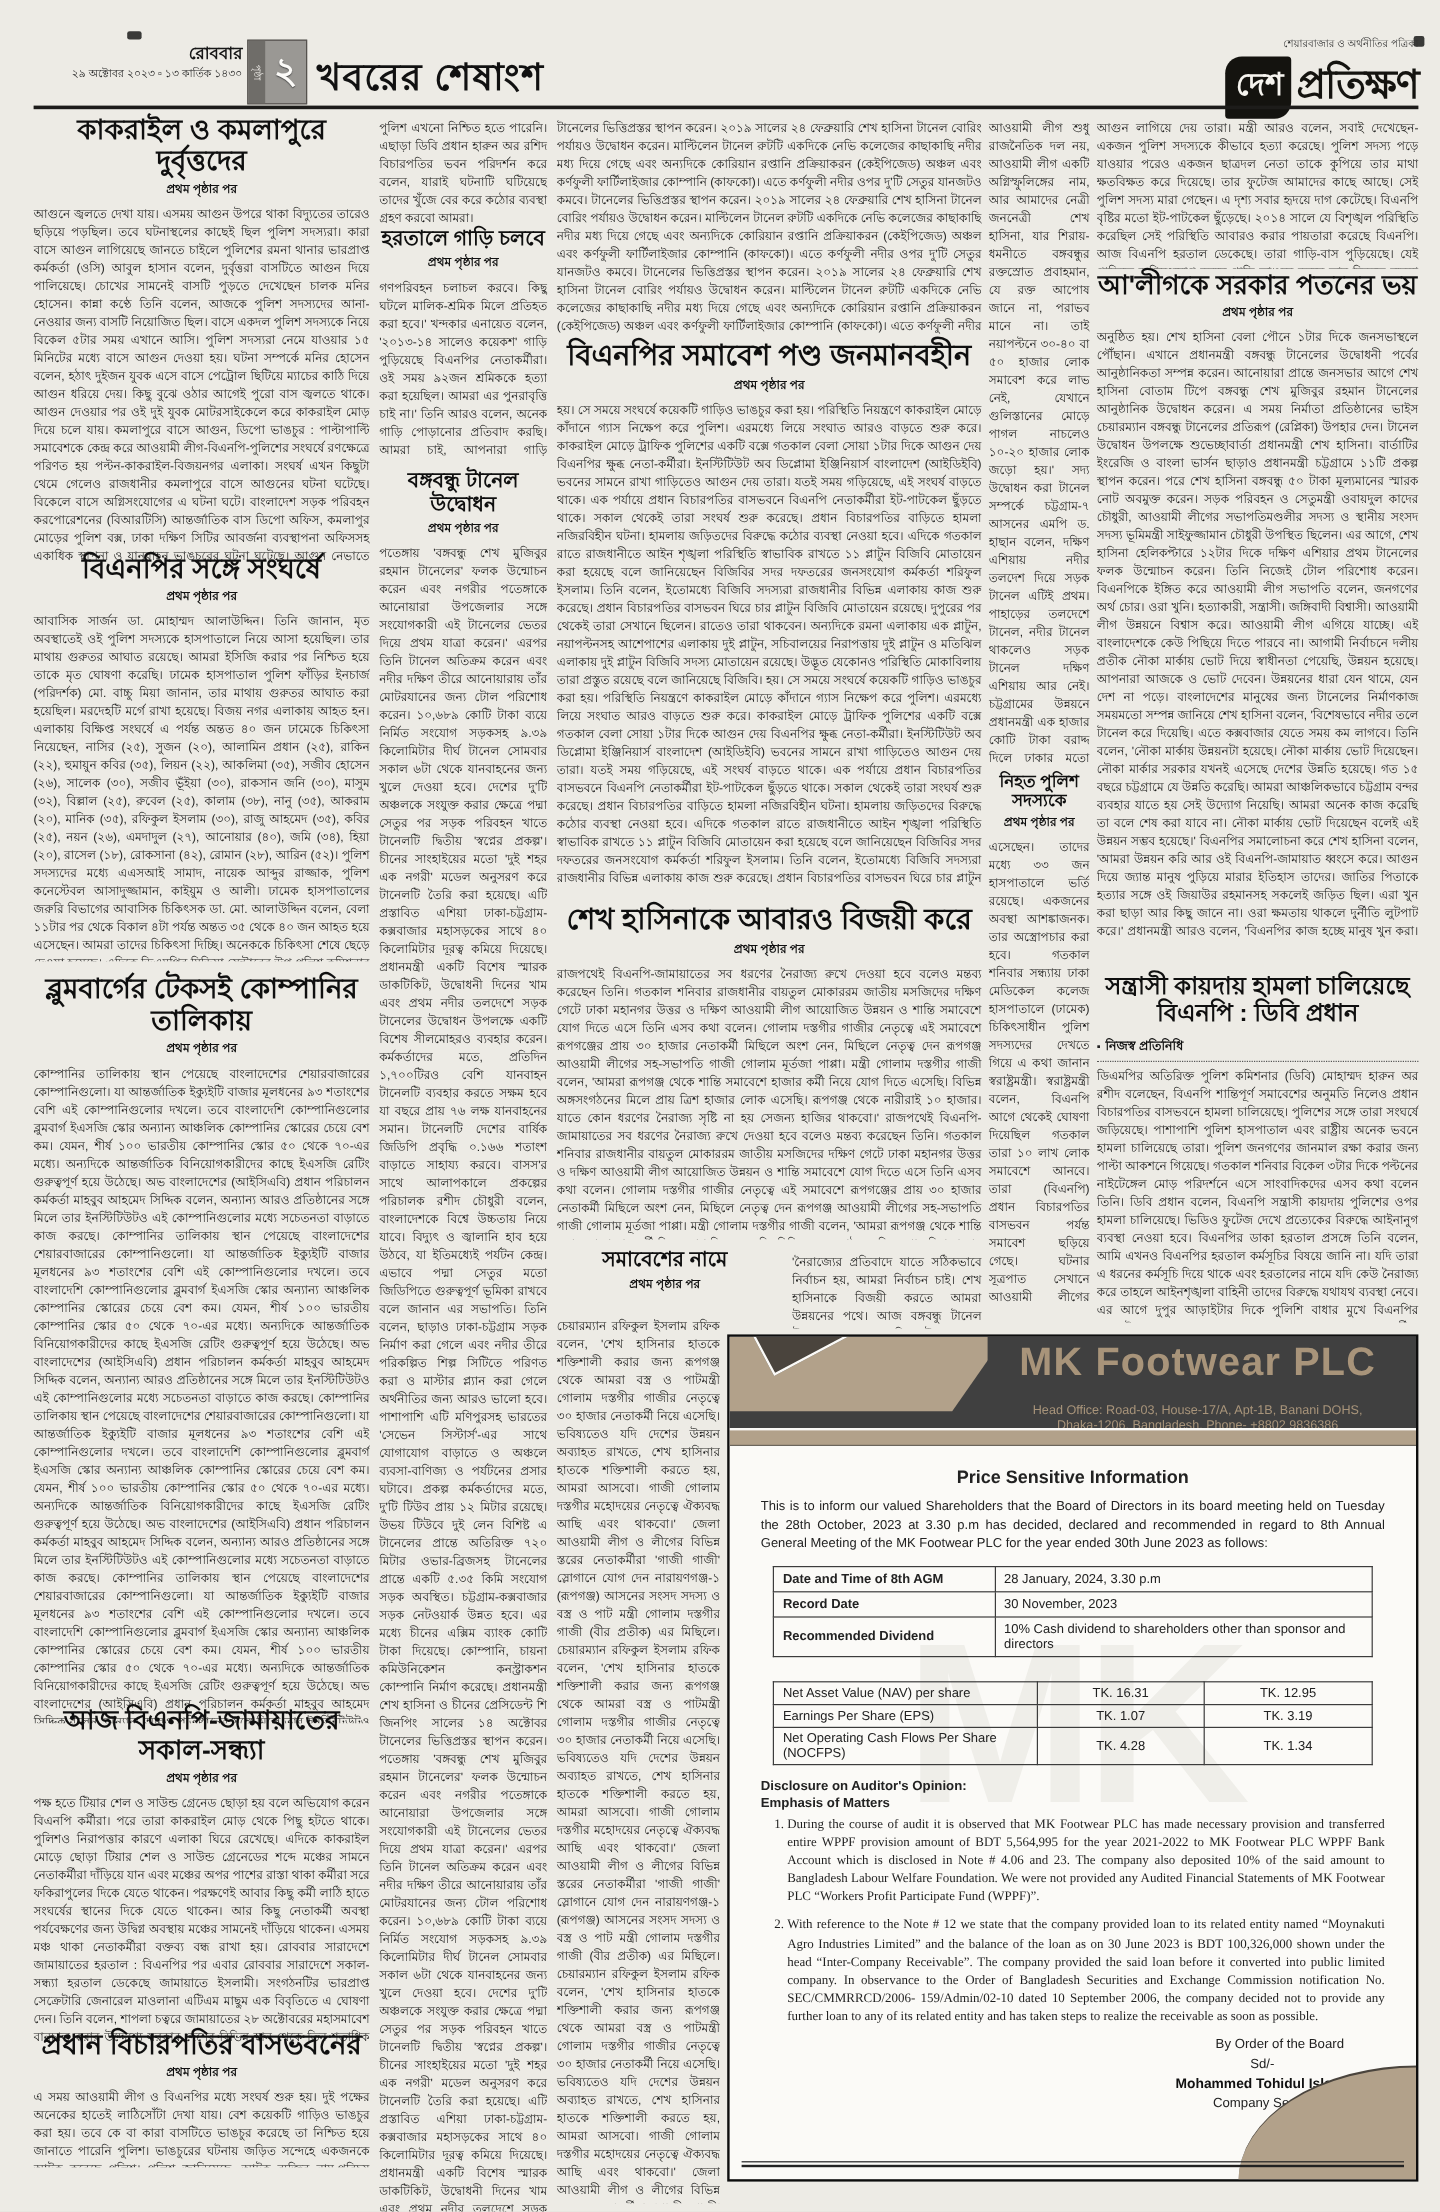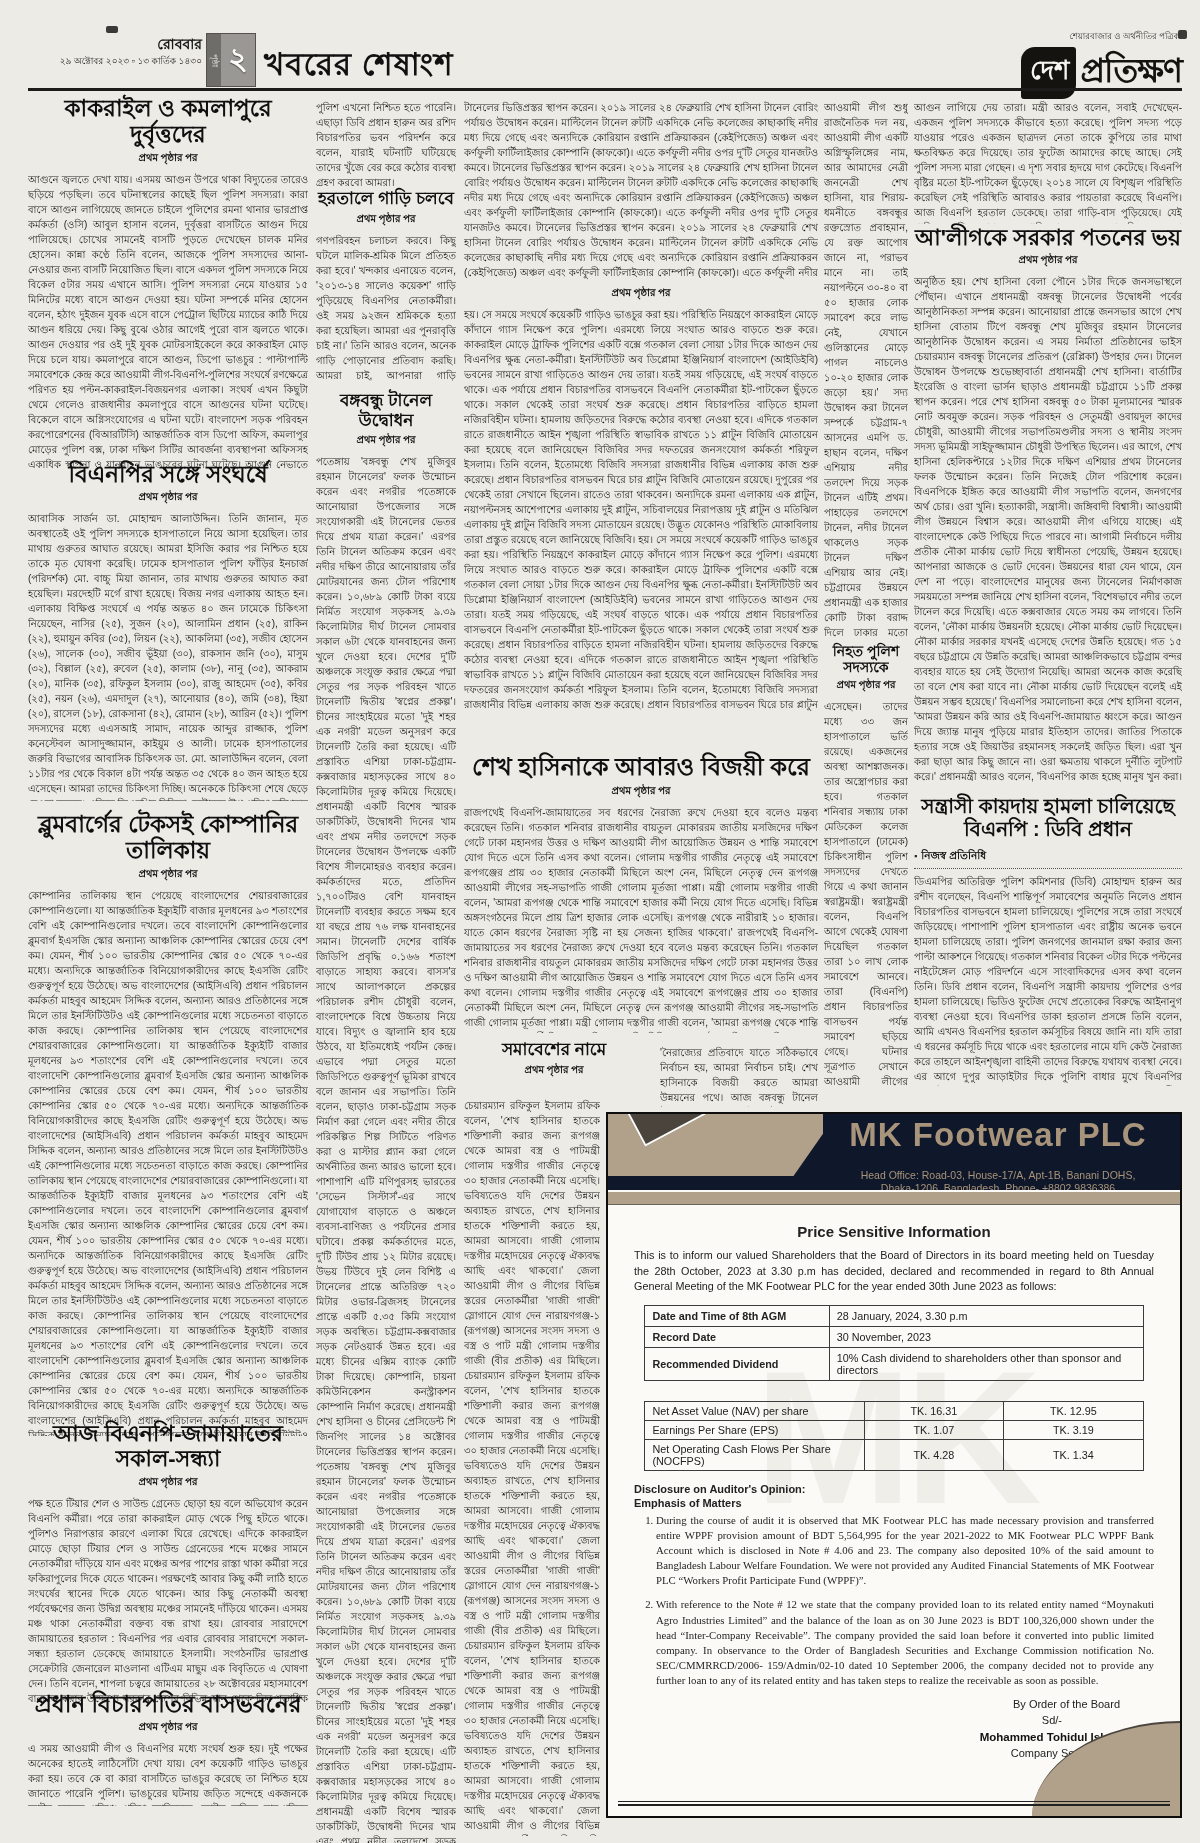--- a/index.html
+++ b/index.html
@@ -24,21 +24,21 @@
   
   .headline{font-weight:bold;text-align:center;color:#0f0f0f;line-height:1.15;}
   .contlabel{font-size:10px;font-weight:bold;text-align:center;margin-top:2px;color:#111;}
   .bodytext{font-size:10px;line-height:1.5;text-align:justify;color:#1d1d1c;overflow:hidden;margin-top:5px;word-break:break-word;}
   .byline{font-size:10.5px;font-weight:bold;padding:3px 0;border-bottom:1px dotted #555;margin-top:4px;color:#111;}
   .byline .bullet{color:#222;margin-right:4px;font-size:9px;}
   section{position:absolute;}
   article{position:absolute;left:0;width:100%;}
   
   .ad{position:absolute;left:606px;top:1112px;width:576px;height:706px;background:#fbfaf7;border:2px solid #0d0d0d;box-sizing:border-box;overflow:hidden;}
-  .ad-head{position:relative;height:76px;background:#0f172a;overflow:hidden;}
+  .ad-head{position:relative;height:76px;background:#404040;overflow:hidden;}
   .ad-art{position:absolute;left:0;top:0;width:215px;height:76px;overflow:hidden;}
   .ad-art .tan{position:absolute;left:-40px;top:-8px;width:250px;height:70px;background:#b2a18a;transform:skewX(-35deg);}
   .ad-art .ribbon{position:absolute;left:8px;top:-22px;width:230px;height:58px;background:#4a443d;transform:rotate(-28deg);transform-origin:left top;border:2px solid #fbfaf7;display:flex;align-items:center;}
   .ad-titlewrap{position:absolute;left:215px;top:4px;width:350px;text-align:center;}
   .ad-company{font-size:33px;font-weight:bold;color:#a8947a;letter-spacing:1px;line-height:1;}
   .ad-addr{font-size:10.5px;color:#a8947a;line-height:1.25;margin-top:18px;}
   .ad-band{height:12px;background:#b2a18a;border-top:2px solid #fbfaf7;border-bottom:1px solid #6b655c;}
   .ad-body{position:relative;padding:8px 26px 0 26px;}
   .ad-psi{font-size:15px;font-weight:bold;text-align:center;margin:10px 0 8px 0;color:#222;}
   .ad-intro{font-size:10.8px;line-height:1.45;text-align:justify;color:#222;}
@@ -128,20 +128,21 @@
     <article style="top:296px;">
       <div class="headline" style="font-size:17px;">বঙ্গবন্ধু টানেল উদ্বোধন</div>
       <div class="contlabel">প্রথম পৃষ্ঠার পর</div>
       <div class="bodytext" style="height:1393px;">পতেঙ্গায় 'বঙ্গবন্ধু শেখ মুজিবুর রহমান টানেলের' ফলক উন্মোচন করেন এবং নগরীর পতেঙ্গাকে আনোয়ারা উপজেলার সঙ্গে সংযোগকারী এই টানেলের ভেতর দিয়ে প্রথম যাত্রা করেন।' এরপর তিনি টানেল অতিক্রম করেন এবং নদীর দক্ষিণ তীরে আনোয়ারায় তাঁর মোটরযানের জন্য টোল পরিশোধ করেন। ১০,৬৮৯ কোটি টাকা ব্যয়ে নির্মিত সংযোগ সড়কসহ ৯.৩৯ কিলোমিটার দীর্ঘ টানেল সোমবার সকাল ৬টা থেকে যানবাহনের জন্য খুলে দেওয়া হবে। দেশের দু'টি অঞ্চলকে সংযুক্ত করার ক্ষেত্রে পদ্মা সেতুর পর সড়ক পরিবহন খাতে টানেলটি দ্বিতীয় 'স্বপ্নের প্রকল্প'। চীনের সাংহাইয়ের মতো 'দুই শহর এক নগরী' মডেল অনুসরণ করে টানেলটি তৈরি করা হয়েছে। এটি প্রস্তাবিত এশিয়া ঢাকা-চট্টগ্রাম-কক্সবাজার মহাসড়কের সাথে ৪০ কিলোমিটার দূরত্ব কমিয়ে দিয়েছে। প্রধানমন্ত্রী একটি বিশেষ স্মারক ডাকটিকিট, উদ্বোধনী দিনের খাম এবং প্রথম নদীর তলদেশে সড়ক টানেলের উদ্বোধন উপলক্ষে একটি বিশেষ সীলমোহরও ব্যবহার করেন। কর্মকর্তাদের মতে, প্রতিদিন ১,৭০০টিরও বেশি যানবাহন টানেলটি ব্যবহার করতে সক্ষম হবে যা বছরে প্রায় ৭৬ লক্ষ যানবাহনের সমান। টানেলটি দেশের বার্ষিক জিডিপি প্রবৃদ্ধি ০.১৬৬ শতাংশ বাড়াতে সাহায্য করবে। বাসস'র সাথে আলাপকালে প্রকল্পের পরিচালক রশীদ চৌধুরী বলেন, বাংলাদেশকে বিশ্বে উচ্চতায় নিয়ে যাবে। বিদ্যুৎ ও জ্বালানি হাব হয়ে উঠবে, যা ইতিমধ্যেই পর্যটন কেন্দ্র। এভাবে পদ্মা সেতুর মতো জিডিপিতে গুরুত্বপূর্ণ ভূমিকা রাখবে বলে জানান এর সভাপতি। তিনি বলেন, ছাড়াও ঢাকা-চট্টগ্রাম সড়ক নির্মাণ করা গেলে এবং নদীর তীরে পরিকল্পিত শিল্প সিটিতে পরিণত করা ও মাস্টার প্ল্যান করা গেলে অর্থনীতির জন্য আরও ভালো হবে। পাশাপাশি এটি মণিপুরসহ ভারতের 'সেভেন সিস্টার্স'-এর সাথে যোগাযোগ বাড়াতে ও অঞ্চলে ব্যবসা-বাণিজ্য ও পর্যটনের প্রসার ঘটাবে। প্রকল্প কর্মকর্তাদের মতে, দু'টি টিউব প্রায় ১২ মিটার রয়েছে। উভয় টিউবে দুই লেন বিশিষ্ট এ টানেলের প্রান্তে অতিরিক্ত ৭২০ মিটার ওভার-ব্রিজসহ টানেলের প্রান্তে একটি ৫.৩৫ কিমি সংযোগ সড়ক অবস্থিত। চট্টগ্রাম-কক্সবাজার সড়ক নেটওয়ার্ক উন্নত হবে। এর মধ্যে চীনের এক্সিম ব্যাংক কোটি টাকা দিয়েছে। কোম্পানি, চায়না কমিউনিকেশন কনস্ট্রাকশন কোম্পানি নির্মাণ করেছে। প্রধানমন্ত্রী শেখ হাসিনা ও চীনের প্রেসিডেন্ট শি জিনপিং সালের ১৪ অক্টোবর টানেলের ভিত্তিপ্রস্তর স্থাপন করেন। পতেঙ্গায় 'বঙ্গবন্ধু শেখ মুজিবুর রহমান টানেলের' ফলক উন্মোচন করেন এবং নগরীর পতেঙ্গাকে আনোয়ারা উপজেলার সঙ্গে সংযোগকারী এই টানেলের ভেতর দিয়ে প্রথম যাত্রা করেন।' এরপর তিনি টানেল অতিক্রম করেন এবং নদীর দক্ষিণ তীরে আনোয়ারায় তাঁর মোটরযানের জন্য টোল পরিশোধ করেন। ১০,৬৮৯ কোটি টাকা ব্যয়ে নির্মিত সংযোগ সড়কসহ ৯.৩৯ কিলোমিটার দীর্ঘ টানেল সোমবার সকাল ৬টা থেকে যানবাহনের জন্য খুলে দেওয়া হবে। দেশের দু'টি অঞ্চলকে সংযুক্ত করার ক্ষেত্রে পদ্মা সেতুর পর সড়ক পরিবহন খাতে টানেলটি দ্বিতীয় 'স্বপ্নের প্রকল্প'। চীনের সাংহাইয়ের মতো 'দুই শহর এক নগরী' মডেল অনুসরণ করে টানেলটি তৈরি করা হয়েছে। এটি প্রস্তাবিত এশিয়া ঢাকা-চট্টগ্রাম-কক্সবাজার মহাসড়কের সাথে ৪০ কিলোমিটার দূরত্ব কমিয়ে দিয়েছে। প্রধানমন্ত্রী একটি বিশেষ স্মারক ডাকটিকিট, উদ্বোধনী দিনের খাম এবং প্রথম নদীর তলদেশে সড়ক টানেলের উদ্বোধন উপলক্ষে একটি বিশেষ সীলমোহরও ব্যবহার করেন। কর্মকর্তাদের মতে, প্রতিদিন ১,৭০০টিরও বেশি যানবাহন টানেলটি ব্যবহার করতে সক্ষম হবে যা বছরে প্রায় ৭৬ লক্ষ যানবাহনের সমান। টানেলটি দেশের বার্ষিক জিডিপি প্রবৃদ্ধি ০.১৬৬ শতাংশ বাড়াতে সাহায্য করবে। বাসস'র সাথে আলাপকালে প্রকল্পের পরিচালক রশীদ চৌধুরী বলেন, বাংলাদেশকে বিশ্বে উচ্চতায় নিয়ে যাবে। বিদ্যুৎ ও জ্বালানি হাব হয়ে উঠবে, যা ইতিমধ্যেই পর্যটন কেন্দ্র। এভাবে পদ্মা সেতুর মতো জিডিপিতে গুরুত্বপূর্ণ ভূমিকা রাখবে বলে জানান এর সভাপতি। তিনি বলেন, ছাড়াও ঢাকা-চট্টগ্রাম সড়ক নির্মাণ করা গেলে এবং নদীর তীরে পরিকল্পিত শিল্প সিটিতে পরিণত করা ও মাস্টার প্ল্যান করা গেলে অর্থনীতির জন্য আরও ভালো হবে। পাশাপাশি এটি মণিপুরসহ ভারতের 'সেভেন সিস্টার্স'-এর সাথে যোগাযোগ বাড়াতে ও অঞ্চলে ব্যবসা-বাণিজ্য ও পর্যটনের প্রসার ঘটাবে। প্রকল্প কর্মকর্তাদের মতে, দু'টি টিউব প্রায় ১২ মিটার রয়েছে। উভয় টিউবে দুই লেন বিশিষ্ট এ টানেলের প্রান্তে অতিরিক্ত ৭২০ মিটার ওভার-ব্রিজসহ টানেলের প্রান্তে একটি ৫.৩৫ কিমি সংযোগ সড়ক অবস্থিত। চট্টগ্রাম-কক্সবাজার সড়ক নেটওয়ার্ক উন্নত হবে। এর মধ্যে চীনের এক্সিম ব্যাংক কোটি টাকা দিয়েছে। কোম্পানি, চায়না কমিউনিকেশন কনস্ট্রাকশন কোম্পানি নির্মাণ করেছে। প্রধানমন্ত্রী শেখ হাসিনা ও চীনের প্রেসিডেন্ট শি জিনপিং সালের ১৪ অক্টোবর টানেলের ভিত্তিপ্রস্তর স্থাপন করেন।</div>
     </article>
   </section>
 
   <section style="left:464px;top:95px;width:354px;height:1743px;">
     <div class="bodytext abs" style="top:0;height:180px;width:100%;">টানেলের ভিত্তিপ্রস্তর স্থাপন করেন। ২০১৯ সালের ২৪ ফেব্রুয়ারি শেখ হাসিনা টানেল বোরিং পর্যায়ও উদ্বোধন করেন। মাল্টিলেন টানেল রুটটি একদিকে নেভি কলেজের কাছাকাছি নদীর মধ্য দিয়ে গেছে এবং অন্যদিকে কোরিয়ান রপ্তানি প্রক্রিয়াকরন (কেইপিজেড) অঞ্চল এবং কর্ণফুলী ফার্টিলাইজার কোম্পানি (কাফকো)। এতে কর্ণফুলী নদীর ওপর দু'টি সেতুর যানজটও কমবে। টানেলের ভিত্তিপ্রস্তর স্থাপন করেন। ২০১৯ সালের ২৪ ফেব্রুয়ারি শেখ হাসিনা টানেল বোরিং পর্যায়ও উদ্বোধন করেন। মাল্টিলেন টানেল রুটটি একদিকে নেভি কলেজের কাছাকাছি নদীর মধ্য দিয়ে গেছে এবং অন্যদিকে কোরিয়ান রপ্তানি প্রক্রিয়াকরন (কেইপিজেড) অঞ্চল এবং কর্ণফুলী ফার্টিলাইজার কোম্পানি (কাফকো)। এতে কর্ণফুলী নদীর ওপর দু'টি সেতুর যানজটও কমবে। টানেলের ভিত্তিপ্রস্তর স্থাপন করেন। ২০১৯ সালের ২৪ ফেব্রুয়ারি শেখ হাসিনা টানেল বোরিং পর্যায়ও উদ্বোধন করেন। মাল্টিলেন টানেল রুটটি একদিকে নেভি কলেজের কাছাকাছি নদীর মধ্য দিয়ে গেছে এবং অন্যদিকে কোরিয়ান রপ্তানি প্রক্রিয়াকরন (কেইপিজেড) অঞ্চল এবং কর্ণফুলী ফার্টিলাইজার কোম্পানি (কাফকো)। এতে কর্ণফুলী নদীর ওপর দু'টি সেতুর যানজটও কমবে।</div>
     <article style="top:188px;">
+      <div class="headline" style="font-size:24px;">বিএনপির সমাবেশ পণ্ড জনমানবহীন</div>
       <div class="contlabel">প্রথম পৃষ্ঠার পর</div>
       <div class="bodytext" style="height:405px;">হয়। সে সময়ে সংঘর্ষে কয়েকটি গাড়িও ভাঙচুর করা হয়। পরিস্থিতি নিয়ন্ত্রণে কাকরাইল মোড়ে কাঁদানে গ্যাস নিক্ষেপ করে পুলিশ। এরমধ্যে লিয়ে সংঘাত আরও বাড়তে শুরু করে। কাকরাইল মোড়ে ট্রাফিক পুলিশের একটি বক্সে গতকাল বেলা সোয়া ১টার দিকে আগুন দেয় বিএনপির ক্ষুব্ধ নেতা-কর্মীরা। ইনস্টিটিউট অব ডিপ্লোমা ইঞ্জিনিয়ার্স বাংলাদেশ (আইডিইবি) ভবনের সামনে রাখা গাড়িতেও আগুন দেয় তারা। যতই সময় গড়িয়েছে, এই সংঘর্ষ বাড়তে থাকে। এক পর্যায়ে প্রধান বিচারপতির বাসভবনে বিএনপি নেতাকর্মীরা ইট-পাটকেল ছুঁড়তে থাকে। সকাল থেকেই তারা সংঘর্ষ শুরু করেছে। প্রধান বিচারপতির বাড়িতে হামলা নজিরবিহীন ঘটনা। হামলায় জড়িতদের বিরুদ্ধে কঠোর ব্যবস্থা নেওয়া হবে। এদিকে গতকাল রাতে রাজধানীতে আইন শৃঙ্খলা পরিস্থিতি স্বাভাবিক রাখতে ১১ প্লাটুন বিজিবি মোতায়েন করা হয়েছে বলে জানিয়েছেন বিজিবির সদর দফতরের জনসংযোগ কর্মকর্তা শরিফুল ইসলাম। তিনি বলেন, ইতোমধ্যে বিজিবি সদস্যরা রাজধানীর বিভিন্ন এলাকায় কাজ শুরু করেছে। প্রধান বিচারপতির বাসভবন ঘিরে চার প্লাটুন বিজিবি মোতায়েন রয়েছে। দুপুরের পর থেকেই তারা সেখানে ছিলেন। রাতেও তারা থাকবেন। অন্যদিকে রমনা এলাকায় এক প্লাটুন, নয়াপল্টনসহ আশেপাশের এলাকায় দুই প্লাটুন, সচিবালয়ের নিরাপত্তায় দুই প্লাটুন ও মতিঝিল এলাকায় দুই প্লাটুন বিজিবি সদস্য মোতায়েন রয়েছে। উদ্ভূত যেকোনও পরিস্থিতি মোকাবিলায় তারা প্রস্তুত রয়েছে বলে জানিয়েছে বিজিবি। হয়। সে সময়ে সংঘর্ষে কয়েকটি গাড়িও ভাঙচুর করা হয়। পরিস্থিতি নিয়ন্ত্রণে কাকরাইল মোড়ে কাঁদানে গ্যাস নিক্ষেপ করে পুলিশ। এরমধ্যে লিয়ে সংঘাত আরও বাড়তে শুরু করে। কাকরাইল মোড়ে ট্রাফিক পুলিশের একটি বক্সে গতকাল বেলা সোয়া ১টার দিকে আগুন দেয় বিএনপির ক্ষুব্ধ নেতা-কর্মীরা। ইনস্টিটিউট অব ডিপ্লোমা ইঞ্জিনিয়ার্স বাংলাদেশ (আইডিইবি) ভবনের সামনে রাখা গাড়িতেও আগুন দেয় তারা। যতই সময় গড়িয়েছে, এই সংঘর্ষ বাড়তে থাকে। এক পর্যায়ে প্রধান বিচারপতির বাসভবনে বিএনপি নেতাকর্মীরা ইট-পাটকেল ছুঁড়তে থাকে। সকাল থেকেই তারা সংঘর্ষ শুরু করেছে। প্রধান বিচারপতির বাড়িতে হামলা নজিরবিহীন ঘটনা। হামলায় জড়িতদের বিরুদ্ধে কঠোর ব্যবস্থা নেওয়া হবে। এদিকে গতকাল রাতে রাজধানীতে আইন শৃঙ্খলা পরিস্থিতি স্বাভাবিক রাখতে ১১ প্লাটুন বিজিবি মোতায়েন করা হয়েছে বলে জানিয়েছেন বিজিবির সদর দফতরের জনসংযোগ কর্মকর্তা শরিফুল ইসলাম। তিনি বলেন, ইতোমধ্যে বিজিবি সদস্যরা রাজধানীর বিভিন্ন এলাকায় কাজ শুরু করেছে। প্রধান বিচারপতির বাসভবন ঘিরে চার প্লাটুন বিজিবি মোতায়েন রয়েছে। দুপুরের পর থেকেই তারা সেখানে ছিলেন। রাতেও তারা থাকবেন। অন্যদিকে রমনা এলাকায় এক প্লাটুন, নয়াপল্টনসহ আশেপাশের এলাকায় দুই প্লাটুন, সচিবালয়ের নিরাপত্তায় দুই প্লাটুন ও মতিঝিল এলাকায় দুই প্লাটুন বিজিবি সদস্য মোতায়েন রয়েছে। উদ্ভূত যেকোনও পরিস্থিতি মোকাবিলায় তারা প্রস্তুত রয়েছে বলে জানিয়েছে বিজিবি।</div>
     </article>
     <article style="top:658px;">
       <div class="headline" style="font-size:24px;">শেখ হাসিনাকে আবারও বিজয়ী করে</div>
       <div class="contlabel">প্রথম পৃষ্ঠার পর</div>
       <div class="bodytext" style="height:228px;">রাজপথেই বিএনপি-জামায়াতের সব ধরণের নৈরাজ্য রুখে দেওয়া হবে বলেও মন্তব্য করেছেন তিনি। গতকাল শনিবার রাজধানীর বায়তুল মোকাররম জাতীয় মসজিদের দক্ষিণ গেটে ঢাকা মহানগর উত্তর ও দক্ষিণ আওয়ামী লীগ আয়োজিত উন্নয়ন ও শান্তি সমাবেশে যোগ দিতে এসে তিনি এসব কথা বলেন। গোলাম দস্তগীর গাজীর নেতৃত্বে এই সমাবেশে রূপগঞ্জের প্রায় ৩০ হাজার নেতাকর্মী মিছিলে অংশ নেন, মিছিলে নেতৃত্ব দেন রূপগঞ্জ আওয়ামী লীগের সহ-সভাপতি গাজী গোলাম মূর্তজা পাপ্পা। মন্ত্রী গোলাম দস্তগীর গাজী বলেন, 'আমরা রূপগঞ্জ থেকে শান্তি সমাবেশে হাজার কর্মী নিয়ে যোগ দিতে এসেছি। বিভিন্ন অঙ্গসংগঠনের মিলে প্রায় ত্রিশ হাজার লোক এসেছি। রূপগঞ্জ থেকে নারীরাই ১০ হাজার। যাতে কোন ধরণের নৈরাজ্য সৃষ্টি না হয় সেজন্য হাজির থাকবো।' রাজপথেই বিএনপি-জামায়াতের সব ধরণের নৈরাজ্য রুখে দেওয়া হবে বলেও মন্তব্য করেছেন তিনি। গতকাল শনিবার রাজধানীর বায়তুল মোকাররম জাতীয় মসজিদের দক্ষিণ গেটে ঢাকা মহানগর উত্তর ও দক্ষিণ আওয়ামী লীগ আয়োজিত উন্নয়ন ও শান্তি সমাবেশে যোগ দিতে এসে তিনি এসব কথা বলেন। গোলাম দস্তগীর গাজীর নেতৃত্বে এই সমাবেশে রূপগঞ্জের প্রায় ৩০ হাজার নেতাকর্মী মিছিলে অংশ নেন, মিছিলে নেতৃত্ব দেন রূপগঞ্জ আওয়ামী লীগের সহ-সভাপতি গাজী গোলাম মূর্তজা পাপ্পা। মন্ত্রী গোলাম দস্তগীর গাজী বলেন, 'আমরা রূপগঞ্জ থেকে শান্তি সমাবেশে হাজার কর্মী নিয়ে যোগ দিতে এসেছি। বিভিন্ন অঙ্গসংগঠনের মিলে প্রায় ত্রিশ হাজার লোক এসেছি। রূপগঞ্জ থেকে নারীরাই ১০ হাজার। যাতে কোন ধরণের নৈরাজ্য সৃষ্টি না হয় সেজন্য হাজির থাকবো।'</div>
     </article>
     <div class="bodytext abs" style="top:945px;left:196px;width:158px;height:62px;">'নৈরাজ্যের প্রতিবাদে যাতে সঠিকভাবে নির্বাচন হয়, আমরা নির্বাচন চাই। শেখ হাসিনাকে বিজয়ী করতে আমরা উন্নয়নের পথে। আজ বঙ্গবন্ধু টানেল উদ্বোধন হয়েছে। চারদিকে উন্নয়ন আর নতুন প্রকল্প চালু হয়েছে। এই মাস এবং আগামী মাস উন্নয়নের নতুন প্রকল্পের উদ্বোধন চলতে থাকবে। আমরা আর পিছিয়ে নেই। শেখ হাসিনাকে আবারও বিজয়ী করে আমরা মাঠ থেকে সরবো। বিজয়ী করেই আমরা ঘরে ফিরবো।'</div>
     <article style="top:945px;width:180px;">
@@ -161,21 +162,21 @@
   </section>
 
   <section style="left:914px;top:95px;width:268px;height:1012px;">
     <div class="bodytext abs" style="top:0;height:124px;width:100%;">আগুন লাগিয়ে দেয় তারা। মন্ত্রী আরও বলেন, সবাই দেখেছেন- একজন পুলিশ সদস্যকে কীভাবে হত্যা করেছে। পুলিশ সদস্য পড়ে যাওয়ার পরেও একজন ছাত্রদল নেতা তাকে কুপিয়ে তার মাথা ক্ষতবিক্ষত করে দিয়েছে। তার ফুটেজ আমাদের কাছে আছে। সেই পুলিশ সদস্য মারা গেছেন। এ দৃশ্য সবার হৃদয়ে দাগ কেটেছে। বিএনপি বৃষ্টির মতো ইট-পাটকেল ছুঁড়েছে। ২০১৪ সালে যে বিশৃঙ্খল পরিস্থিতি করেছিল সেই পরিস্থিতি আবারও করার পায়তারা করেছে বিএনপি। আজ বিএনপি হরতাল ডেকেছে। তারা গাড়ি-বাস পুড়িয়েছে। যেই গাড়িতে অগ্নিসংযোগ করবে গাড়ি ভাঙচুর করবে তার বিরুদ্ধে ব্যবস্থা নেবো আমরা। এ সময় পুলিশের মহাপরিদর্শক (আইজিপি) আবদুল্লাহ আল-মামুন, ডিএমপি কমিশনার হাবিবুর রহমানসহ ঊর্ধ্বতন কর্মকর্তারা উপস্থিত ছিলেন।</div>
     <article style="top:130px;">
       <div class="headline" style="font-size:22px;">আ'লীগকে সরকার পতনের ভয়</div>
       <div class="contlabel">প্রথম পৃষ্ঠার পর</div>
       <div class="bodytext" style="height:508px;">অনুষ্ঠিত হয়। শেখ হাসিনা বেলা পৌনে ১টার দিকে জনসভাস্থলে পৌঁছান। এখানে প্রধানমন্ত্রী বঙ্গবন্ধু টানেলের উদ্বোধনী পর্বের আনুষ্ঠানিকতা সম্পন্ন করেন। আনোয়ারা প্রান্তে জনসভার আগে শেখ হাসিনা বোতাম টিপে বঙ্গবন্ধু শেখ মুজিবুর রহমান টানেলের আনুষ্ঠানিক উদ্বোধন করেন। এ সময় নির্মাতা প্রতিষ্ঠানের ভাইস চেয়ারম্যান বঙ্গবন্ধু টানেলের প্রতিরূপ (রেপ্লিকা) উপহার দেন। টানেল উদ্বোধন উপলক্ষে শুভেচ্ছাবার্তা প্রধানমন্ত্রী শেখ হাসিনা। বার্তাটির ইংরেজি ও বাংলা ভার্সন ছাড়াও প্রধানমন্ত্রী চট্টগ্রামে ১১টি প্রকল্প স্থাপন করেন। পরে শেখ হাসিনা বঙ্গবন্ধু ৫০ টাকা মূল্যমানের স্মারক নোট অবমুক্ত করেন। সড়ক পরিবহন ও সেতুমন্ত্রী ওবায়দুল কাদের চৌধুরী, আওয়ামী লীগের সভাপতিমণ্ডলীর সদস্য ও স্থানীয় সংসদ সদস্য ভূমিমন্ত্রী সাইফুজ্জামান চৌধুরী উপস্থিত ছিলেন। এর আগে, শেখ হাসিনা হেলিকপ্টারে ১২টার দিকে দক্ষিণ এশিয়ার প্রথম টানেলের ফলক উন্মোচন করেন। তিনি নিজেই টোল পরিশোধ করেন। বিএনপিকে ইঙ্গিত করে আওয়ামী লীগ সভাপতি বলেন, জনগণের অর্থ চোর। ওরা খুনি। হত্যাকারী, সন্ত্রাসী। জঙ্গিবাদী বিশ্বাসী। আওয়ামী লীগ উন্নয়নে বিশ্বাস করে। আওয়ামী লীগ এগিয়ে যাচ্ছে। এই বাংলাদেশকে কেউ পিছিয়ে দিতে পারবে না। আগামী নির্বাচনে দলীয় প্রতীক নৌকা মার্কায় ভোট দিয়ে স্বাধীনতা পেয়েছি, উন্নয়ন হয়েছে। আপনারা আজকে ও ভোট দেবেন। উন্নয়নের ধারা যেন থামে, যেন দেশ না পড়ে। বাংলাদেশের মানুষের জন্য টানেলের নির্মাণকাজ সময়মতো সম্পন্ন জানিয়ে শেখ হাসিনা বলেন, 'বিশেষভাবে নদীর তলে টানেল করে দিয়েছি। এতে কক্সবাজার যেতে সময় কম লাগবে। তিনি বলেন, 'নৌকা মার্কায় উন্নয়নটা হয়েছে। নৌকা মার্কায় ভোট দিয়েছেন। নৌকা মার্কার সরকার যখনই এসেছে দেশের উন্নতি হয়েছে। গত ১৫ বছরে চট্টগ্রামে যে উন্নতি করেছি। আমরা আঞ্চলিকভাবে চট্টগ্রাম বন্দর ব্যবহার যাতে হয় সেই উদ্যোগ নিয়েছি। আমরা অনেক কাজ করেছি তা বলে শেষ করা যাবে না। নৌকা মার্কায় ভোট দিয়েছেন বলেই এই উন্নয়ন সম্ভব হয়েছে।' বিএনপির সমালোচনা করে শেখ হাসিনা বলেন, 'আমরা উন্নয়ন করি আর ওই বিএনপি-জামায়াত ধ্বংসে করে। আগুন দিয়ে জ্যান্ত মানুষ পুড়িয়ে মারার ইতিহাস তাদের। জাতির পিতাকে হত্যার সঙ্গে ওই জিয়াউর রহমানসহ সকলেই জড়িত ছিল। এরা খুন করা ছাড়া আর কিছু জানে না। ওরা ক্ষমতায় থাকলে দুর্নীতি লুটপাট করে।' প্রধানমন্ত্রী আরও বলেন, 'বিএনপির কাজ হচ্ছে মানুষ খুন করা। দুর্নীতি ও লুটপাট করা। খালেদা জিয়া এতিমদের টাকা ব্যাংকে না রেখে নিজের কাছে রেখে আজকে সাজাপ্রাপ্ত। আর ছেলে তারেক রহমান বিদেশে পালিয়ে আছে। তত্ত্বাবধায়ক সরকারের কাছে মুচলেকা দিয়ে দেশ থেকে বেগে গিয়েছিল। আর কোটি কোটি টাকা মানিলন্ডারিং করেছে। ১০ ট্রাক অস্ত্র চোরাকারবারি ও ২১ আগস্ট গ্রেনেড হামলা মামলায় সাজাপ্রাপ্ত।'</div>
     </article>
     <article style="top:700px;">
-      <div class="headline" style="font-size:20px;">সন্ত্রাসী কায়দায় হামলা চালিয়েছে বিএনপি : ডিবি প্রধান</div>
+      <div class="headline" style="font-size:20px;margin-top:16px;">সন্ত্রাসী কায়দায় হামলা চালিয়েছে বিএনপি : ডিবি প্রধান</div>
       <div class="byline"><span class="bullet">▪</span><span>নিজস্ব প্রতিনিধি</span></div>
       <div class="bodytext" style="height:212px;">ডিএমপির অতিরিক্ত পুলিশ কমিশনার (ডিবি) মোহাম্মদ হারুন অর রশীদ বলেছেন, বিএনপি শান্তিপূর্ণ সমাবেশের অনুমতি নিলেও প্রধান বিচারপতির বাসভবনে হামলা চালিয়েছে। পুলিশের সঙ্গে তারা সংঘর্ষে জড়িয়েছে। পাশাপাশি পুলিশ হাসপাতাল এবং রাষ্ট্রীয় অনেক ভবনে হামলা চালিয়েছে তারা। পুলিশ জনগণের জানমাল রক্ষা করার জন্য পাল্টা আকশনে গিয়েছে। গতকাল শনিবার বিকেল ৩টার দিকে পল্টনের নাইটেঙ্গেল মোড় পরিদর্শনে এসে সাংবাদিকদের এসব কথা বলেন তিনি। ডিবি প্রধান বলেন, বিএনপি সন্ত্রাসী কায়দায় পুলিশের ওপর হামলা চালিয়েছে। ভিডিও ফুটেজ দেখে প্রত্যেকের বিরুদ্ধে আইনানুগ ব্যবস্থা নেওয়া হবে। বিএনপির ডাকা হরতাল প্রসঙ্গে তিনি বলেন, আমি এখনও বিএনপির হরতাল কর্মসূচির বিষয়ে জানি না। যদি তারা এ ধরনের কর্মসূচি দিয়ে থাকে এবং হরতালের নামে যদি কেউ নৈরাজ্য করে তাহলে আইনশৃঙ্খলা বাহিনী তাদের বিরুদ্ধে যথাযথ ব্যবস্থা নেবে। এর আগে দুপুর আড়াইটার দিকে পুলিশি বাধার মুখে বিএনপির নয়াপল্টনের মহাসমাবেশ পণ্ড হয়ে যায়। ধাওয়া খেয়ে নেতাকর্মীরা চারদিকে ছড়িয়ে পড়ে। পরে নয়াপল্টন ও পুরানা পল্টন মোড় এবং আশপাশের অন্যান্য স্থানে বিএনপি-পুলিশ-আওয়ামী লীগ ত্রিমুখী সংঘর্ষ হয়। এসব ঘটনায় বিএনপির বহু নেতাকর্মীর পাশাপাশি পুলিশ ও সাংবাদিকরা আহত হয়েছেন। পুলিশ দাবি করেছে, তাদের ৪১ জন সদস্য আহত হয়েছেন। কয়েক সপ্তাহ আগে আজ ২৮ অক্টোবর ঢাকায় মহাসমাবেশ কর্মসূচির ডাক দিয়েছিল বিএনপি। এ নিয়ে গত এক সপ্তাহ ধরে রাজনৈতিক অঙ্গন বেশ উত্তপ্ত ছিল। বিএনপির মহাসমাবেশের পাল্টা হিসেবে রাজধানীতে শান্তি সমাবেশের ডাক দিয়েছে আওয়ামী লীগ। বায়তুল মোকাররম দক্ষিণ গেটে সেই সমাবেশ বিকেল ৩টা পর্যন্ত চলছিল।</div>
     </article>
   </section>
 
   <div class="ad">
     <div class="watermark">MK</div>
     <div class="ad-head">
       <div class="ad-art">
         <div class="tan"></div>

